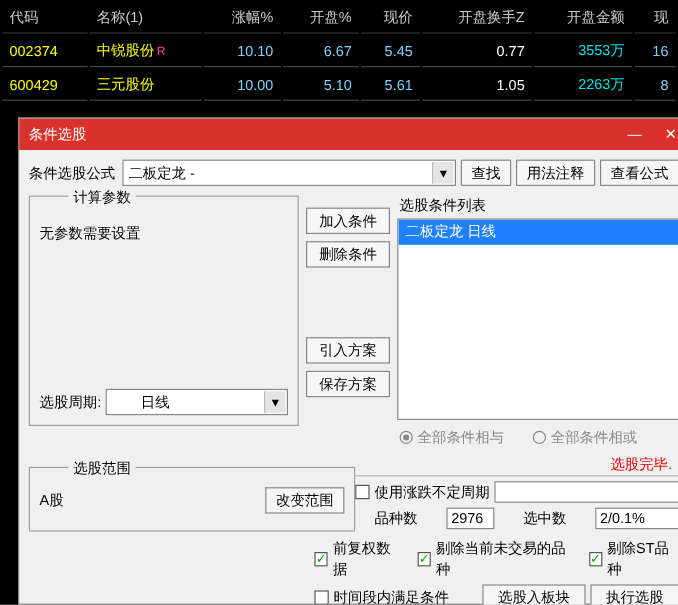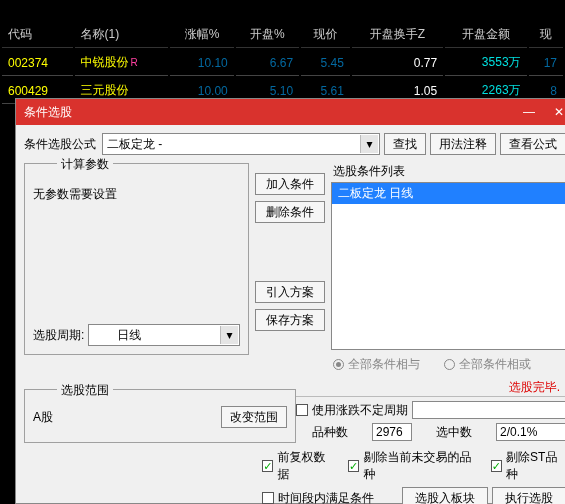--- a/index.html
+++ b/index.html
@@ -1,26 +1,26 @@
 <!DOCTYPE html>
 <html><head>
 <meta charset="utf-8">
 <style>
   * { box-sizing: border-box; margin: 0; padding: 0; font-family: "Microsoft YaHei", SimSun, sans-serif; font-size: 12px; }
   body { background: #000; width: 565px; height: 504px; overflow: hidden; position: relative; }
 
   
-  .stock-table { background: #000; color: #fff; width: 100%; margin-top: 20px; }
-  .stock-table th { color: #ccc; padding: 4px 6px; font-weight: normal; border-bottom: 1px solid #333; }
+  .stock-table { background: #000; color: #fff; width: 100%; }
+  .stock-table th { color: #ccc; text-align: right; padding: 4px 6px; font-weight: normal; border-bottom: 1px solid #333; }
   .stock-table th.left { text-align: left; }
   .stock-table td { padding: 4px 6px; text-align: right; border-bottom: 1px solid #444; }
   .stock-table td.left { text-align: left; }
   .code { color: #ffff00; }
   .name { color: #ffff00; }
-  .red { color: #0369a1; }
+  .red { color: #7dd3fc; }
   .cyan { color: #00e0e0; }
   .white { color: #fff; }
   .pinkR { color: #ff40a0; font-size: 10px; padding-left: 2px;}
 
   
   .dialog { position: absolute; left: 15px; top: 98px; width: 560px; height: 406px; background: #f0f0f0; border: 1px solid #888; box-shadow: 2px 2px 6px rgba(0,0,0,.4); }
   .titlebar { background: #d9322d; color: #fff; height: 26px; line-height: 26px; padding-left: 8px; position: relative; }
   .titlebar .winbtn { position: absolute; top: 0; height: 26px; width: 30px; text-align: center; color: #fff; cursor: default; }
   .winbtn.min { right: 30px; } .winbtn.close { right: 0; }
 
@@ -84,21 +84,21 @@
     </thead>
   <tbody>
     <tr>
       <td class="left code">002374</td>
       <td class="left name"><span>中锐股份</span><span class="pinkR">R</span></td>
       <td class="red">10.10</td>
       <td class="red">6.67</td>
       <td class="red">5.45</td>
       <td class="white">0.77</td>
       <td class="cyan">3553万</td>
-      <td class="red">17</td>
+      <td class="red">16</td>
     </tr>
     <tr>
       <td class="left code">600429</td>
       <td class="left name">三元股份</td>
       <td class="red">10.00</td>
       <td class="red">5.10</td>
       <td class="red">5.61</td>
       <td class="white">1.05</td>
       <td class="cyan">2263万</td>
       <td class="red">8</td>

